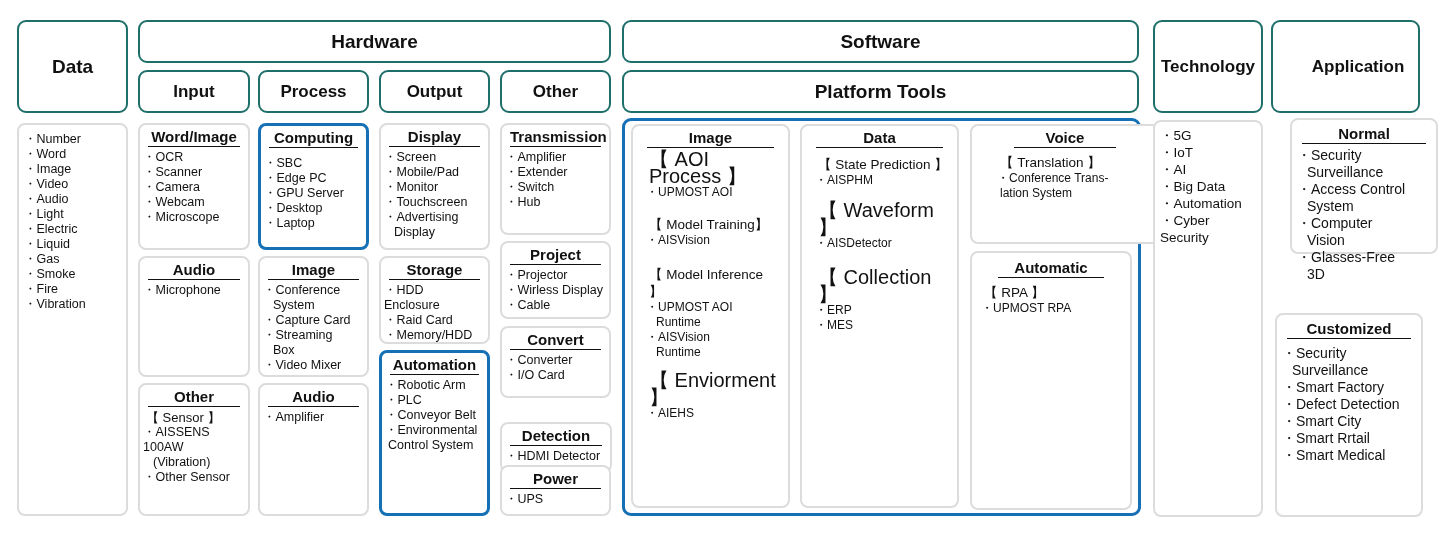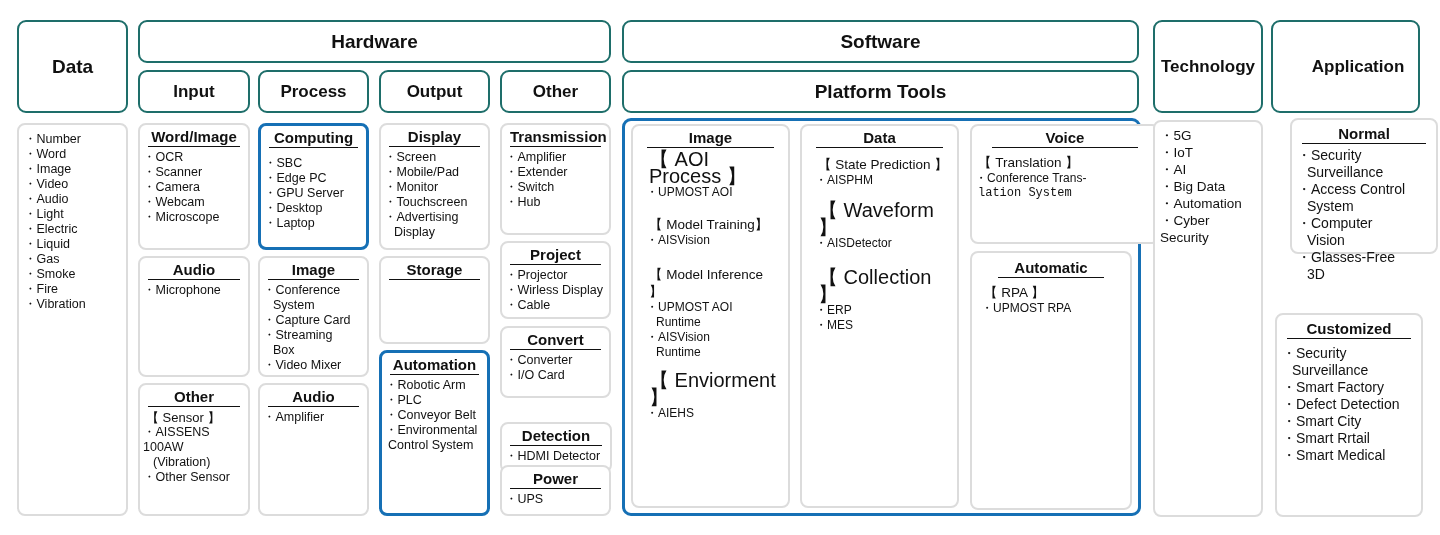--- a/index.html
+++ b/index.html
@@ -163,20 +163,25 @@
       <div class="item" style="margin-left: -3px;">・Screen</div>
       <div class="item" style="margin-left: -3px;">・Mobile/Pad</div>
       <div class="item" style="margin-left: -3px;">・Monitor</div>
       <div class="item" style="margin-left: -3px;">・Touchscreen</div>
       <div class="item" style="margin-left: -3px;">・Advertising</div>
       <div class="item" style="padding-left: 7px;">Display</div>
     </div>
 </div>
 <div class="card" style="left:379px;top:256px;width:111px;height:88px;">
   <div class="ctitle">Storage</div>
+  <div>
+      <div class="item" style="margin-left: -3px;">・HDD Enclosure</div>
+      <div class="item" style="margin-left: -3px;">・Raid Card</div>
+      <div class="item" style="margin-left: -3px;">・Memory/HDD</div>
+    </div>
 </div>
 <div class="card blue" style="left:379px;top:350px;width:111px;height:166px;">
   <div class="ctitle">Automation</div>
   <div>
       <div class="item" style="margin-left: -3px;">・Robotic Arm</div>
       <div class="item" style="margin-left: -3px;">・PLC</div>
       <div class="item" style="margin-left: -3px;">・Conveyor Belt</div>
       <div class="item" style="margin-left: -3px;">・Environmental</div>
       <div class="item" style="padding-left: 0px;">Control System</div>
     </div>
@@ -249,26 +254,26 @@
       <div style="height: 14px;"></div>
       <div class="sw-title lg">【 Waveform 】</div>
       <div class="sw-item" style="margin-left: -3px;">・AISDetector</div>
       <div style="height: 18px;"></div>
       <div class="sw-title lg">【 Collection 】</div>
       <div class="sw-item" style="margin-left: -3px;">・ERP</div>
       <div class="sw-item" style="margin-left: -3px;">・MES</div>
     </div>
 </div>
 
-<div class="card" style="left:970px;top:124px;width:190px;height:120px;padding:2px 2px;">
+<div class="card" style="left:970px;top:124px;width:190px;height:120px;padding:2px 24px;">
   <div class="ctitle" style="margin:0 18px 3px 18px;">Voice</div>
   <div style="padding-left:4px;padding-top:3px;">
       <div class="sw-title">【 Translation 】</div>
       <div class="sw-item" style="margin-left: -3px;">・Conference Trans-</div>
-      <div class="sw-item" style="padding-left: 0px; font-family: Liberation Mono, monospace;">lation System</div>
+      <div class="sw-item" style="padding-left: 0px;">lation System</div>
     </div>
 </div>
 
 <div class="card" style="left:970px;top:251px;width:162px;height:259px;padding:2px 8px;">
   <div class="ctitle" style="margin:3px 18px 6px 18px;">Automatic</div>
   <div style="padding-left:4px;">
       <div class="sw-title">【 RPA 】</div>
       <div class="sw-item" style="margin-left: -3px;">・UPMOST RPA</div>
     </div>
 </div>

